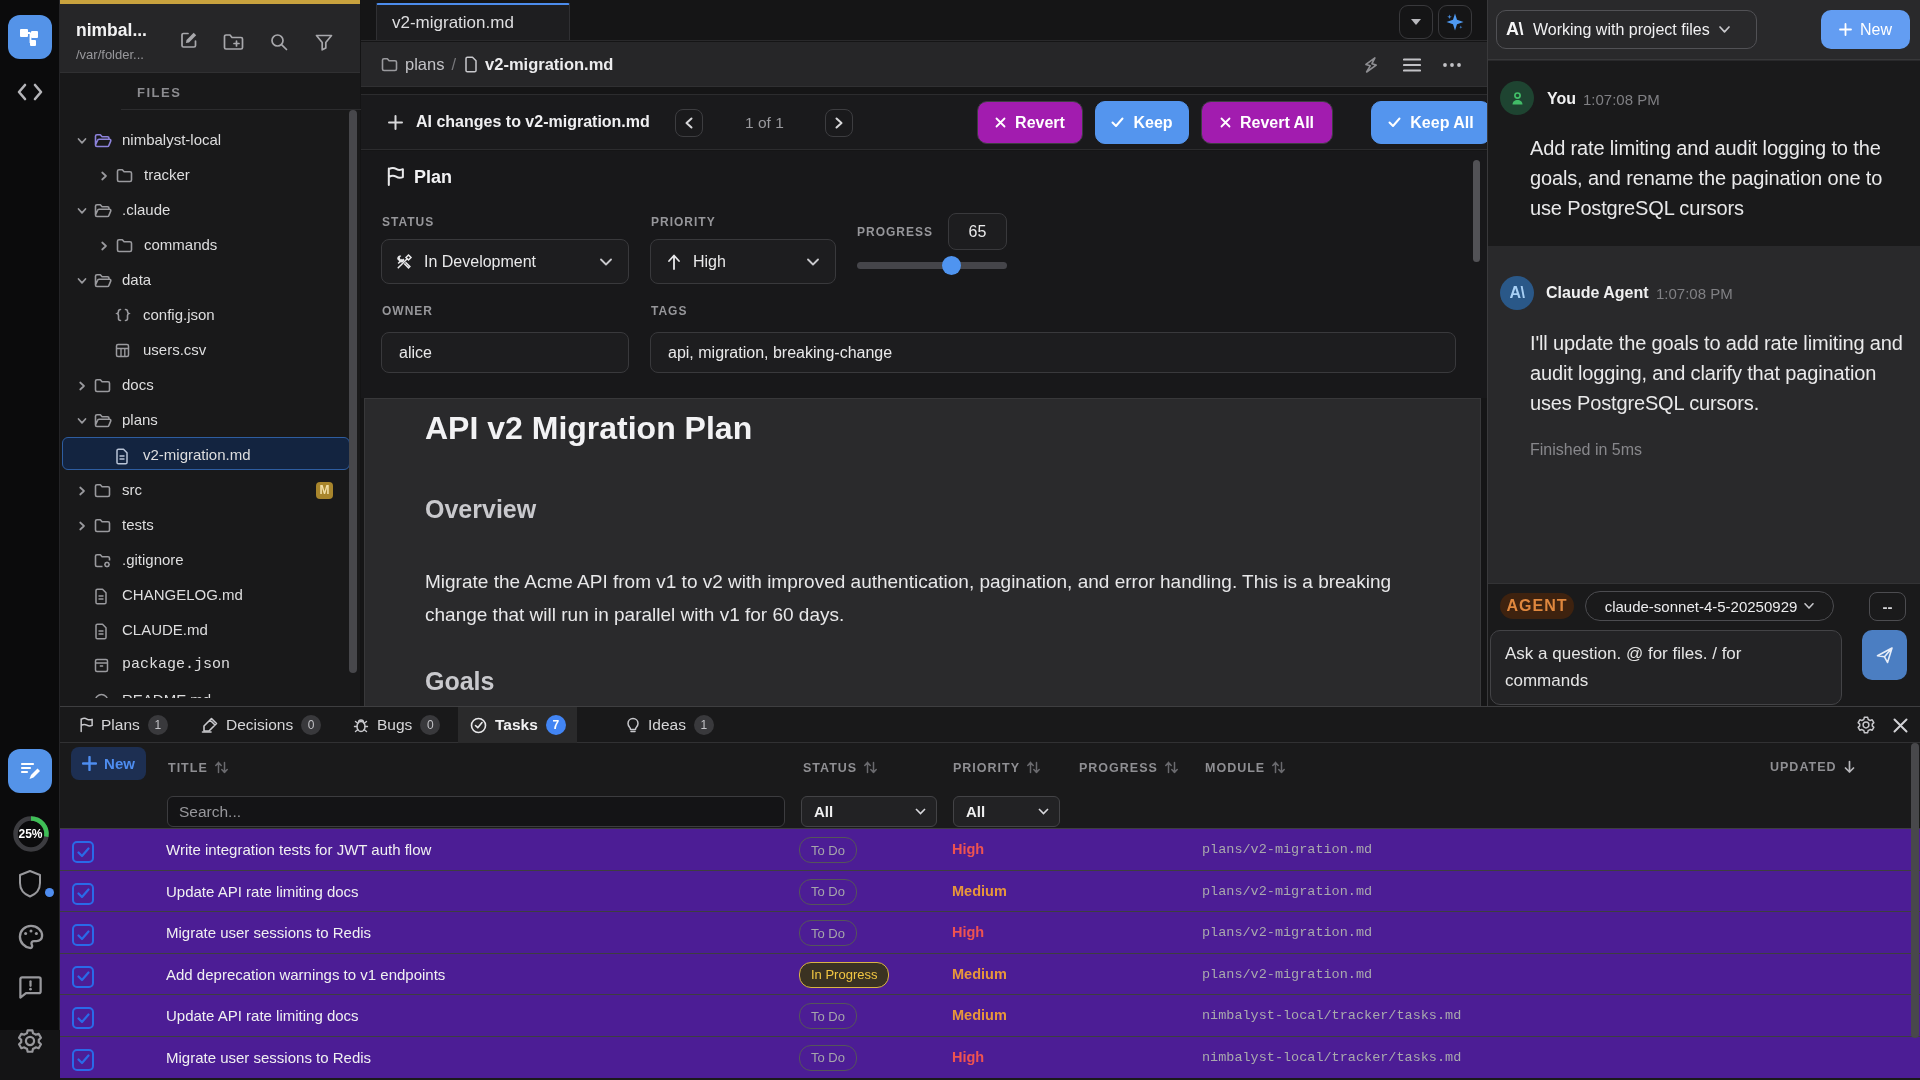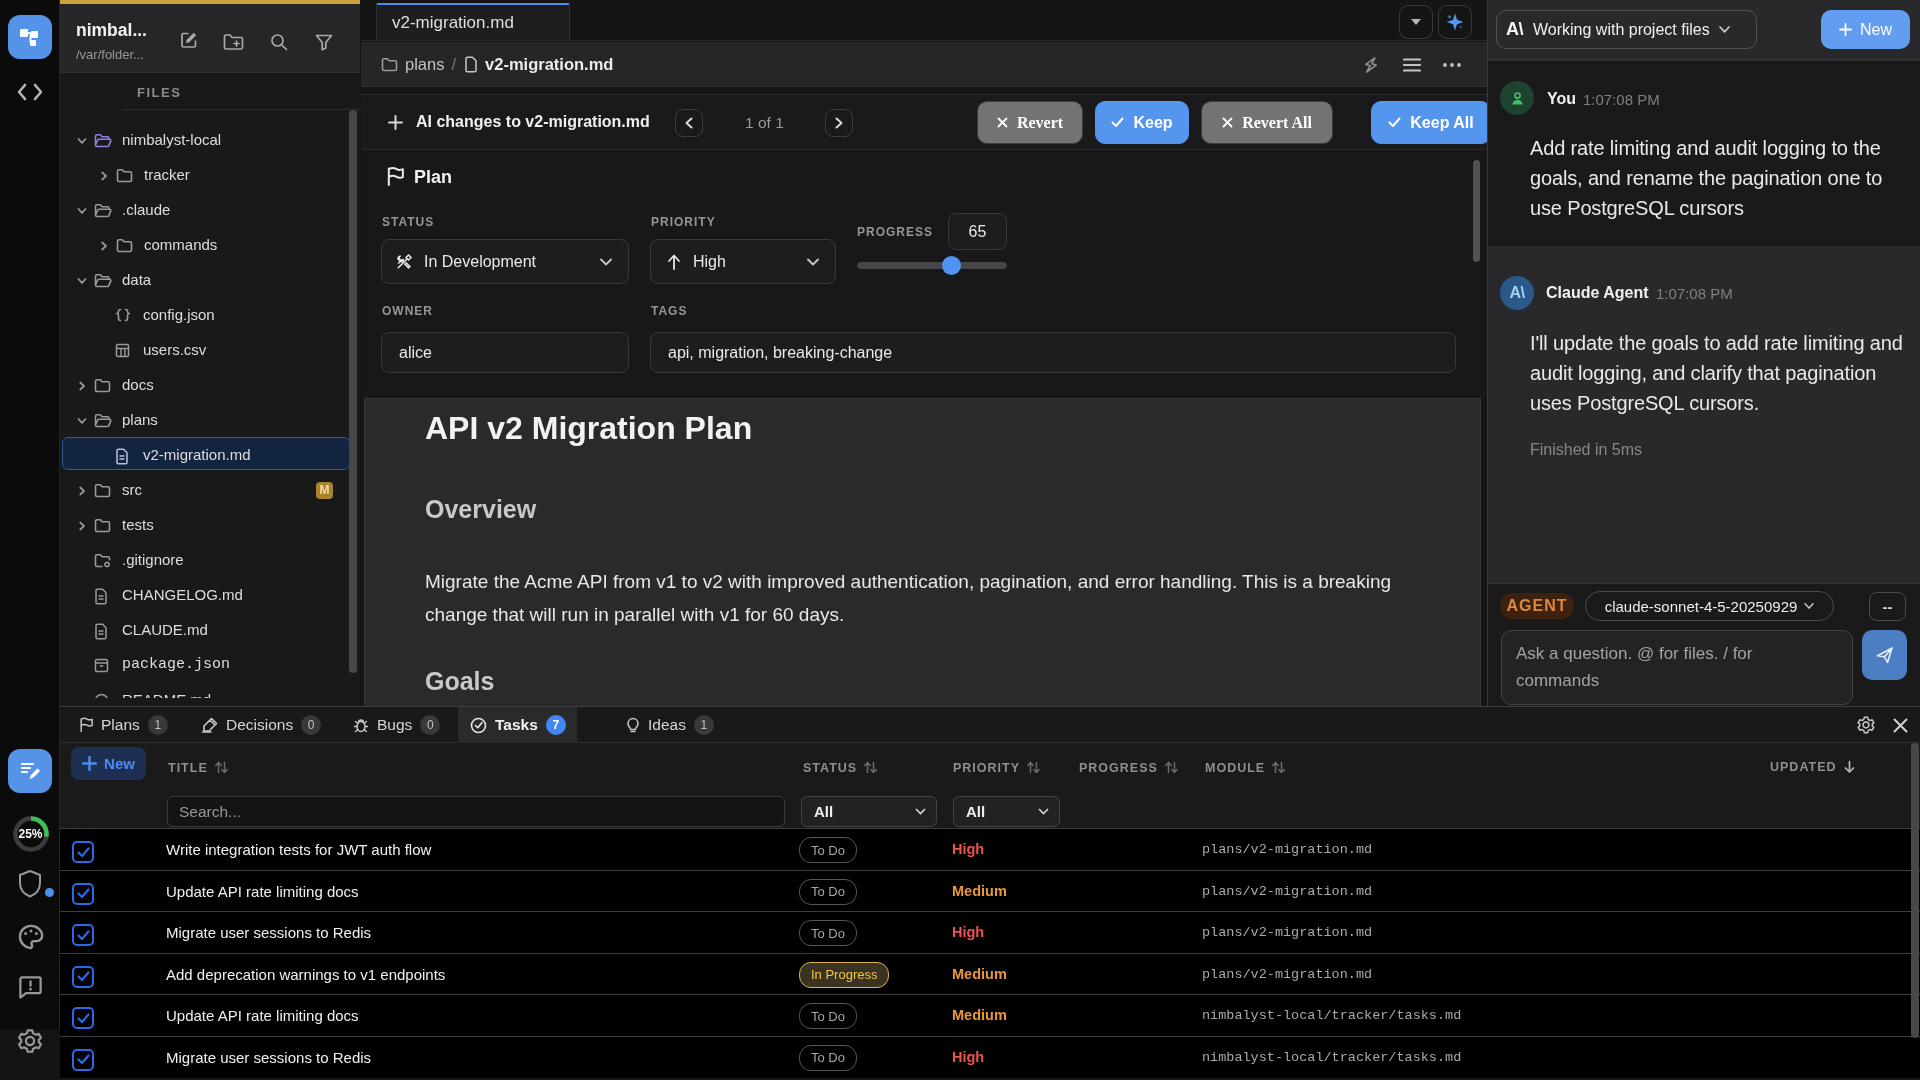--- a/index.html
+++ b/index.html
@@ -28,21 +28,21 @@
 
 
 #editor { left:361px; top:0; width:1126px; height:706px; background:#151516; }
 #tabbar { position:absolute; left:0; top:0; width:1126px; height:41px; border-bottom:1px solid #29292b; }
 #tab1 { position:absolute; left:15px; top:3px; width:194px; height:37px; background:#1e1e20; border:1px solid #303033; border-bottom:none; border-top:2px solid #4c8cec; border-radius:2px 2px 0 0; color:#dedee0; font-size:17px; display:flex; align-items:center; padding-left:15px; }
 .sqbtn { position:absolute; top:5px; width:34px; height:34px; border:1px solid #39393c; border-radius:9px; display:flex; align-items:center; justify-content:center; }
 #crumb { position:absolute; left:0; top:42px; width:1126px; height:45px; background:#262628; border-bottom:1px solid #303032; display:flex; align-items:center; }
 #toolbar { position:absolute; left:0; top:94px; width:1126px; height:56px; background:#1a1a1c; border-top:1px solid #2c2c2e; border-bottom:1px solid #2c2c2e; }
 .navbtn { position:absolute; top:14px; width:28px; height:28px; border:1px solid #3d3d40; border-radius:8px; display:flex; align-items:center; justify-content:center; }
 .btn { position:absolute; top:6px; height:43px; border-radius:10px; display:flex; align-items:center; justify-content:center; font-size:16px; font-weight:bold; color:#fff; }
-.btn.dark { background:#737373; border:1px solid #3d3d40;font-family:Liberation Serif, serif; }
+.btn.dark { background:#a21caf; border:1px solid #3d3d40; }
 .btn.blue { background:#5495ee; border:1px solid #5495ee; }
 #plan { position:absolute; left:0; top:151px; width:1126px; height:247px; background:#18181a; }
 .plabel { position:absolute; font-size:12px; font-weight:bold; letter-spacing:1px; color:#96969a; }
 .pinput { position:absolute; background:#1d1d1f; border:1px solid #39393c; border-radius:8px; color:#e9e9ea; font-size:16px; display:flex; align-items:center; }
 #content { position:absolute; left:3px; top:398px; width:1117px; height:308px; background:#2a2a2c; border:1px solid #38383a; border-bottom:none; }
 #ed-sb { position:absolute; left:1112px; top:160px; width:7px; height:102px; background:#525256; border-radius:4px; }
 
 
 #sidebar { left:1487px; top:0; width:433px; height:706px; background:#29292b; border-left:1px solid #39393b; }
 #sb-head { position:absolute; left:0; top:0; width:433px; height:60px; border-bottom:1px solid #38383a; }
@@ -50,34 +50,34 @@
 #sb-new { position:absolute; left:333px; top:10px; width:89px; height:39px; background:#639df2; border-radius:10px; display:flex; align-items:center; justify-content:center; color:#fff; font-size:16px; }
 #youblock { position:absolute; left:0; top:61px; width:433px; height:185px; background:#1a1a1b; }
 .avatar { position:absolute; width:34px; height:34px; border-radius:50%; display:flex; align-items:center; justify-content:center; }
 .msgname { font-size:16px; font-weight:bold; color:#f0f0f1; }
 .msgtime { font-size:15px; color:#808084; }
 .msgtext { font-size:20px; color:#e9e9ea; line-height:30px; letter-spacing:-0.15px; }
 #agentbar { position:absolute; left:0; top:583px; width:433px; height:123px; background:#1a1a1b; border-top:1px solid #333335; }
 #agentpill { position:absolute; left:12px; top:9px; width:74px; height:26px; background:#3e220f; border-radius:13px; color:#df873e; font-size:16px; font-weight:bold; letter-spacing:1px; display:flex; align-items:center; justify-content:center; }
 #modelpill { position:absolute; left:97px; top:7px; width:249px; height:30px; border:1px solid #4c4c50; border-radius:15px; color:#ececee; font-size:15px; display:flex; align-items:center; justify-content:center; }
 #dashbtn { position:absolute; left:381px; top:8px; width:37px; height:29px; border:1px solid #4c4c50; border-radius:8px; color:#d5d5d8; font-size:15px; font-weight:bold; display:flex; align-items:center; justify-content:center; }
-#askbox { position:absolute; left:13px; top:46px; width:352px; height:75px; background:#232325; border:1px solid #434346; border-radius:10px; color:#a3a3a3; font-size:17px; line-height:27px; padding:9px 14px; }
+#askbox { position:absolute; left:2px; top:46px; width:352px; height:75px; background:#232325; border:1px solid #434346; border-radius:10px; color:#e5e5e5; font-size:17px; line-height:27px; padding:9px 14px; }
 #sendbtn { position:absolute; left:374px; top:46px; width:45px; height:50px; background:#4b7ec2; border-radius:10px; display:flex; align-items:center; justify-content:center; }
 
 
 #bottom { left:60px; top:706px; width:1860px; height:374px; background:#1a1a1b; }
 #btabs { position:absolute; left:0; top:0; width:1860px; height:37px; background:#19191a; border-top:1px solid #3e3e40; border-bottom:1px solid #313133; }
 .btab { position:absolute; top:0; height:36px; display:flex; align-items:center; gap:8px; color:#d6d6d8; font-size:15.5px; }
 .cbadge { min-width:20px; height:20px; border-radius:10px; background:#39393c; color:#c2c2c6; font-size:12px; display:flex; align-items:center; justify-content:center; padding:0 4px; }
 #newbtn { position:absolute; left:11px; top:41px; width:75px; height:33px; background:#1d2f52; border-radius:8px; display:flex; align-items:center; justify-content:center; gap:7px; color:#4e8df0; font-size:15px; font-weight:bold; }
 .thead { position:absolute; top:54px; font-size:12.5px; font-weight:bold; letter-spacing:1px; color:#8f8f93; display:flex; align-items:center; gap:6px; }
 #searchrow { position:absolute; left:0; top:82px; width:1860px; height:40px; }
 #searchinput { position:absolute; left:107px; top:8px; width:618px; height:31px; background:#141416; border:1px solid #3c3c3f; border-radius:6px; color:#98989c; font-size:15.5px; line-height:29px; padding-left:11px; }
 .selbox { position:absolute; top:8px; height:31px; background:#222224; border:1px solid #434346; border-radius:6px; color:#f0f0f1; font-size:15px; font-weight:bold; display:flex; align-items:center; padding-left:12px; }
-.rrow { position:absolute; left:0; width:1860px; height:42.5px; border-top:1px solid #3e3e40; background:#000000; }
+.rrow { position:absolute; left:0; width:1860px; height:42.5px; border-top:1px solid #3e3e40; background:#4c1d95; }
 .rtitle { position:absolute; left:106px; top:12px; font-size:15px; color:#f0f0f1; }
 .badge { position:absolute; left:739px; top:8px; height:26px; border:1px solid #55555a; border-radius:12px; color:#a5a5aa; font-size:13px; display:flex; align-items:center; justify-content:center; padding:0 11px; }
 .badge.prog { border-color:#d9b345; color:#f2c642; background:#3a3222; }
 .prio { position:absolute; left:892px; top:12px; font-size:14.5px; font-weight:bold; }
 .prio.high { color:#ef5350; }
 .prio.med { color:#e8973a; }
 .module { position:absolute; left:1142px; top:13px; font-family:"Liberation Mono",monospace; font-size:13.5px; color:#a9a9ad; }
 .cb { position:absolute; left:12px; top:12px; width:22px; height:22px; border:2.5px solid #2a6ae8; border-radius:5px; display:flex; align-items:center; justify-content:center; }
 #bot-sb { position:absolute; left:1851px; top:37px; width:8px; height:295px; background:#48484b; border-radius:4px; }
 </style>

